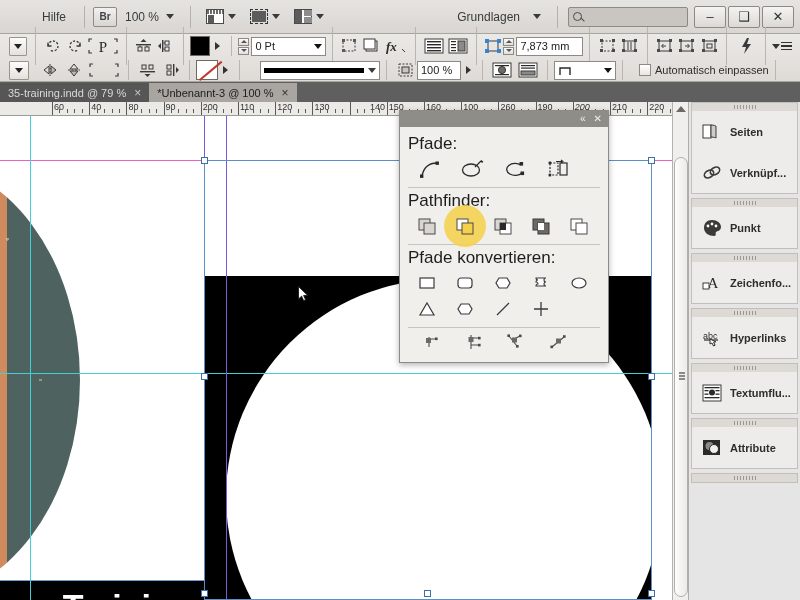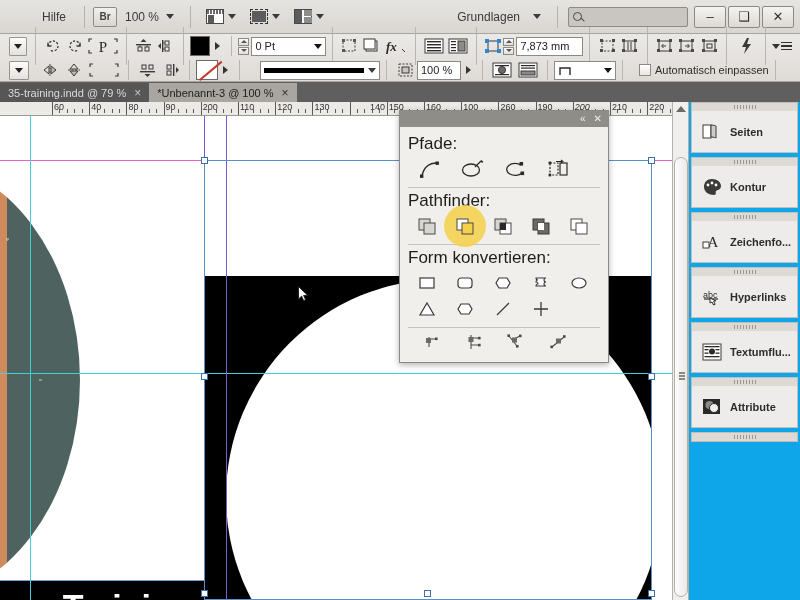--- a/index.html
+++ b/index.html
@@ -179,21 +179,21 @@
   .pf-row.c4 .pf-btn{width:43px;}
   .pf-row.c5 .pf-btn{width:38px;}
   .pf-row.c4b .pf-btn{width:43px;}
   .pf-btn{height:26px;display:flex;align-items:center;justify-content:center;position:relative;}
   .pf-hr{height:1px;background:#c8c5c0;margin:5px 0 1px 0;}
   .hl{position:absolute;left:50%;top:50%;transform:translate(-50%,-50%);
     width:42px;height:42px;border-radius:50%;background:#f5d04a;opacity:.85;z-index:0;}
   .pf-btn svg{position:relative;z-index:1;}
 
   
-  .dock{position:absolute;left:688px;top:102px;width:112px;height:498px;background:#0ea5e9;border-left:1px solid #b0ada8;}
+  .dock{position:absolute;left:688px;top:102px;width:112px;height:498px;background:#e5e5e5;border-left:1px solid #b0ada8;}
   .dgroup{background:#eeecea;border:1px solid #c2bfba;margin:0 2px 4px 2px;}
   .dgrip{height:8px;display:flex;align-items:center;justify-content:center;background:#dddad6;}
   .dgrip i{width:22px;height:4px;background-image:repeating-linear-gradient(90deg,#9b9893 0 1px,transparent 1px 3px);}
   .ditem{height:41px;display:flex;align-items:center;gap:7px;padding-left:9px;}
   .ditem .dlabel{font-size:11px;font-weight:bold;color:#2d2d2d;white-space:nowrap;}
   .dicon{width:22px;height:22px;display:flex;align-items:center;justify-content:center;}
 </style>
 </head>
 <body>
 
@@ -785,21 +785,21 @@
         </div>
         <div class="pf-btn">
           <svg width="26" height="24" viewBox="0 0 26 24">
               <rect x="5" y="5" width="11" height="11" fill="#fff" stroke="#4a4a4a"></rect>
               <rect x="10" y="9" width="11" height="11" fill="#fff" stroke="#4a4a4a"></rect>
             </svg>
         </div>
       </div>
 
       <div class="pf-hr"></div>
-      <div class="pf-sec">Form konvertieren:</div>
+      <div class="pf-sec">Pfade konvertieren:</div>
       <div class="pf-row c5">
         <div class="pf-btn">
           <svg width="24" height="20" viewBox="0 0 24 20">
               <rect x="5" y="5" width="14" height="10" fill="#fff" stroke="#3a3a3a" stroke-width="1.2"></rect>
             </svg>
         </div>
         <div class="pf-btn">
           <svg width="24" height="20" viewBox="0 0 24 20">
               <rect x="5" y="5" width="14" height="10" rx="3" fill="#fff" stroke="#3a3a3a" stroke-width="1.2"></rect>
             </svg>
@@ -888,36 +888,45 @@
           <i></i>
         </div>
         <div class="ditem">
           <span class="dicon">
             <svg width="20" height="18" viewBox="0 0 20 18">
               <rect x="1" y="2" width="8" height="13" fill="#fff" stroke="#3a3a3a"></rect>
               <path d="M9 2c3 0 5 1 5 1v12s-2-1-5-1z" fill="#cfccc7" stroke="#3a3a3a"></path>
             </svg>
           </span>
           <span class="dlabel">Seiten</span>
+        </div>
+        <div class="ditem">
+          <span class="dicon">
+            <svg width="20" height="18" viewBox="0 0 20 18">
+              <ellipse cx="7" cy="10" rx="5" ry="3.4" fill="none" stroke="#3a3a3a" stroke-width="1.6" transform="rotate(-30 7 10)"></ellipse>
+              <ellipse cx="13" cy="7" rx="5" ry="3.4" fill="none" stroke="#3a3a3a" stroke-width="1.6" transform="rotate(-30 13 7)"></ellipse>
+            </svg>
+          </span>
+          <span class="dlabel">Verknüpf...</span>
         </div>
       </div>
       <div class="dgroup">
         <div class="dgrip">
           <i></i>
         </div>
         <div class="ditem">
           <span class="dicon">
             <svg width="20" height="18" viewBox="0 0 20 18">
               <path d="M10 1c5 0 9 3 9 7s-4 4-5 5 1 4-2 4c-5 0-10-3-10-8S5 1 10 1z" fill="#3a3a3a"></path>
               <circle cx="6" cy="7" r="1.4" fill="#fff"></circle>
               <circle cx="10" cy="5" r="1.4" fill="#fff"></circle>
               <circle cx="14" cy="7" r="1.4" fill="#fff"></circle>
             </svg>
           </span>
-          <span class="dlabel">Kontur</span>
+          <span class="dlabel">Punkt</span>
         </div>
       </div>
       <div class="dgroup">
         <div class="dgrip">
           <i></i>
         </div>
         <div class="ditem">
           <span class="dicon">
             <svg width="20" height="18" viewBox="0 0 20 18">
               <text x="11" y="14" font-family="Liberation Serif, serif" font-size="15" fill="#2a2a2a" text-anchor="middle">A</text>

